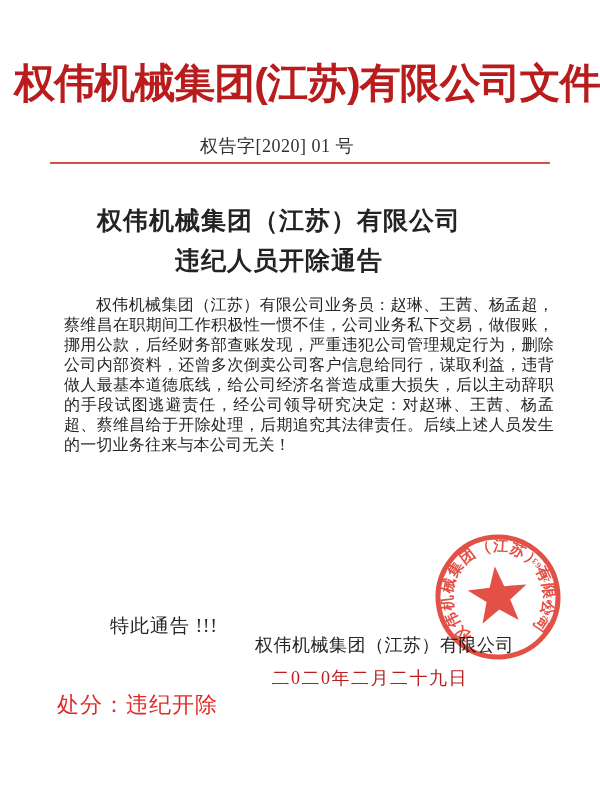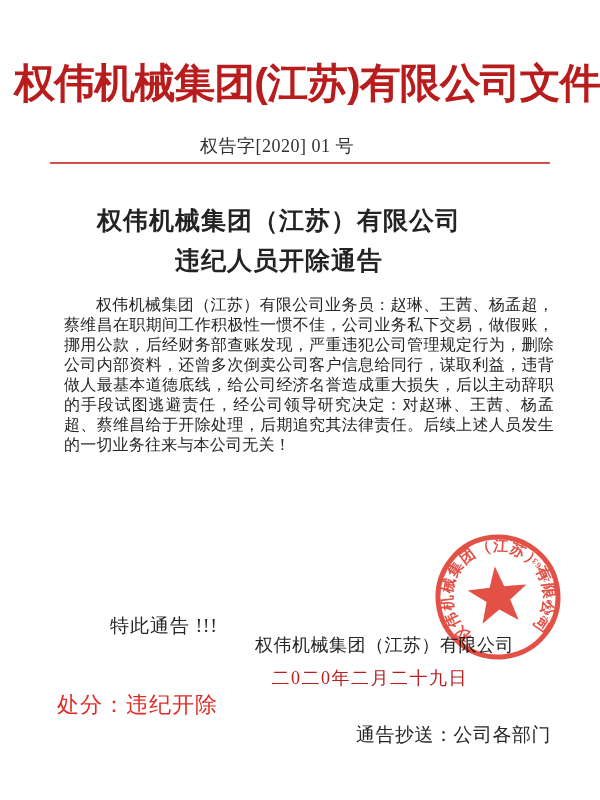--- a/index.html
+++ b/index.html
@@ -116,21 +116,20 @@
   <div class="abs body-text">权伟机械集团（江苏）有限公司业务员：赵琳、王茜、杨孟超，蔡维昌在职期间工作积极性一惯不佳，公司业务私下交易，做假账，挪用公款，后经财务部查账发现，严重违犯公司管理规定行为，删除公司内部资料，还曾多次倒卖公司客户信息给同行，谋取利益，违背做人最基本道德底线，给公司经济名誉造成重大损失，后以主动辞职的手段试图逃避责任，经公司领导研究决定：对赵琳、王茜、杨孟超、蔡维昌给于开除处理，后期追究其法律责任。后续上述人员发生的一切业务往来与本公司无关！</div>
 
   <div class="abs closing">特此通告  !!!</div>
 
   <div class="abs signature">权伟机械集团（江苏）有限公司</div>
 
   <div class="abs date">二0二0年二月二十九日</div>
 
   <div class="abs punishment"><span>处分：</span><span>违纪开除</span></div>
 
-  <div class="abs cc-line">通告抄送：公司各部门</div>
 
   <svg class="abs seal" viewBox="-73 -73 146 146" xmlns="http://www.w3.org/2000/svg">
     <defs>
       <path id="sealArc" d="M 0 46 A 46 46 0 1 1 0 -46 A 46 46 0 1 1 0 46" fill="none"></path>
       <path id="numArc" d="M 38.2 38.2 A 54 54 0 0 0 38.2 -38.2" fill="none"></path>
     </defs>
     <circle cx="0" cy="0" r="60" fill="none" stroke="#df372c" stroke-width="5"></circle>
     <polygon fill="#df372c" points="0,-31 7.35,-10.11 29.48,-9.58 11.89,3.86 18.22,25.08 0,12.5 -18.22,25.08 -11.89,3.86 -29.48,-9.58 -7.35,-10.11"></polygon>
     <text font-size="15" font-weight="700" letter-spacing="1">
       <textPath href="#sealArc" startOffset="32">权伟机械集团（江苏）有限公司</textPath>

